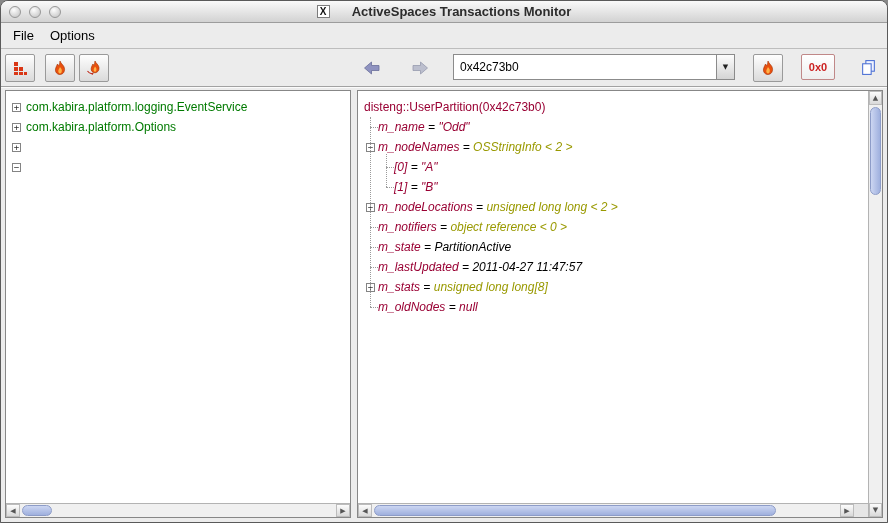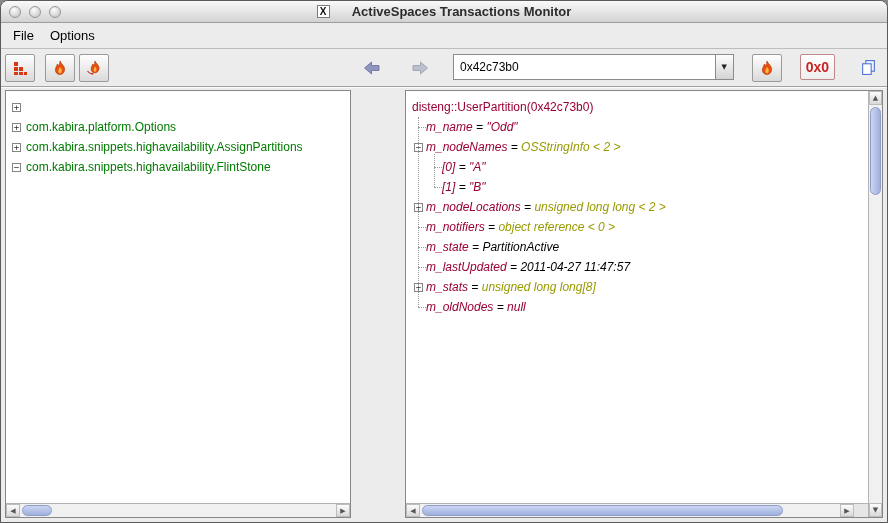--- a/index.html
+++ b/index.html
@@ -28,34 +28,34 @@
   .menu-item{padding:3px 8px;cursor:default;}
   
   .toolbar-row{flex:0 0 38px;display:flex;gap:6px;padding:4px;border-bottom:1px solid #a2a2a2;
     box-shadow:0 1px 0 #fbfbfb;align-items:center;}
   .left-tools{flex:0 0 346px;display:flex;align-items:center;gap:4px;}
   .right-tools{flex:1;display:flex;gap:18px;}
   .tbtn{width:30px;height:28px;background:linear-gradient(#fefefe,#dadada);
     border:1px solid #9a9a9a;border-radius:2px;display:flex;align-items:center;justify-content:center;}
   .tbtn.flat{border-color:transparent;background:transparent;}
   .tbtn.first{margin-right:6px;}
-  .hexbtn{height:26px;min-width:34px;padding:0 5px;font-size:14px;font-weight:bold;
+  .hexbtn{height:26px;min-width:34px;padding:0 5px;font-size:11px;font-weight:bold;
     color:var(--accent-red);background:linear-gradient(#fff,#eee);border:1px solid #c08888;
     border-radius:2px;display:flex;align-items:center;justify-content:center;}
   .combo{display:flex;height:26px;flex:1;}
   .combo input{flex:1;border:1px solid #8b8b8b;border-right:none;background:#fff;
     font-size:12px;padding:0 6px;font-family:"Liberation Sans",sans-serif;color:#000;outline:none;}
   .combo-btn{width:19px;border:1px solid #8b8b8b;background:linear-gradient(#fdfdfd,#d4d4d4);
     display:flex;align-items:center;justify-content:center;color:#222;}
   .combo-btn::before{content:"▼";font-size:7px;font-family:"DejaVu Sans",sans-serif;}
   
   .panels{flex:1;display:flex;gap:6px;padding:3px 4px 4px;min-height:0;}
   .panel{background:#fff;border:1px solid #878787;overflow:hidden;}
   .left-panel{flex:0 0 346px;display:flex;flex-direction:column;}
-  .right-panel{flex:1;display:flex;margin-left:48px;}
+  .right-panel{flex:1;display:flex;}
   .tree-area{flex:1;padding:6px 2px 0 4px;font-size:12px;overflow:hidden;white-space:nowrap;}
   .right-content{flex:1;display:flex;flex-direction:column;min-width:0;}
   .fields-area{flex:1;padding:6px 2px 0 6px;font-size:12px;overflow:hidden;white-space:nowrap;}
   
   .trow{display:flex;align-items:center;height:20px;}
   .gutter{flex:0 0 14px;height:100%;display:flex;align-items:center;}
   .gutter .stub{flex:1;height:0;border-top:1px dotted #9a9a9a;margin-left:6px;}
   .expander{width:9px;height:9px;margin-left:2px;border:1px solid #848484;background:#fff;
     color:#333;font-size:9px;line-height:7px;display:flex;align-items:center;justify-content:center;
     font-family:"DejaVu Sans Mono",monospace;cursor:default;}
@@ -192,38 +192,37 @@
   </div>
 
   <div class="panels">
 
     <div class="panel left-panel">
       <div class="tree-area" id="left-tree">
           <div class="trow">
             <span class="gutter">
               <span class="expander">+</span>
             </span>
+            <span class="tlabel green">com.kabira.platform.logging.EventService</span>
           </div>
           <div class="trow">
             <span class="gutter">
               <span class="expander">+</span>
             </span>
             <span class="tlabel green">com.kabira.platform.Options</span>
           </div>
           <div class="trow">
             <span class="gutter">
               <span class="expander">+</span>
             </span>
-            <span class="tlabel green">com.kabira.snippets.highavailability.AssignPartitions</span>
           </div>
           <div class="trow">
             <span class="gutter">
               <span class="expander">−</span>
             </span>
-            <span class="tlabel green">com.kabira.snippets.highavailability.FlintStone</span>
           </div>
         </div>
       <div class="hscroll">
         <span class="sb-btn sb-left"></span>
         <span class="sb-track">
           <span class="sb-thumb thumb-small"></span>
         </span>
         <span class="sb-btn sb-right"></span>
       </div>
     </div>

